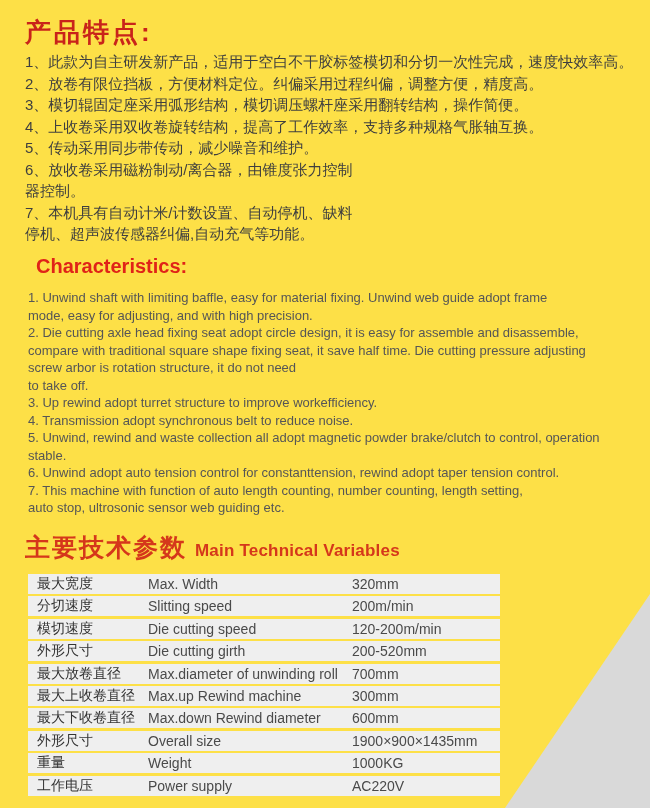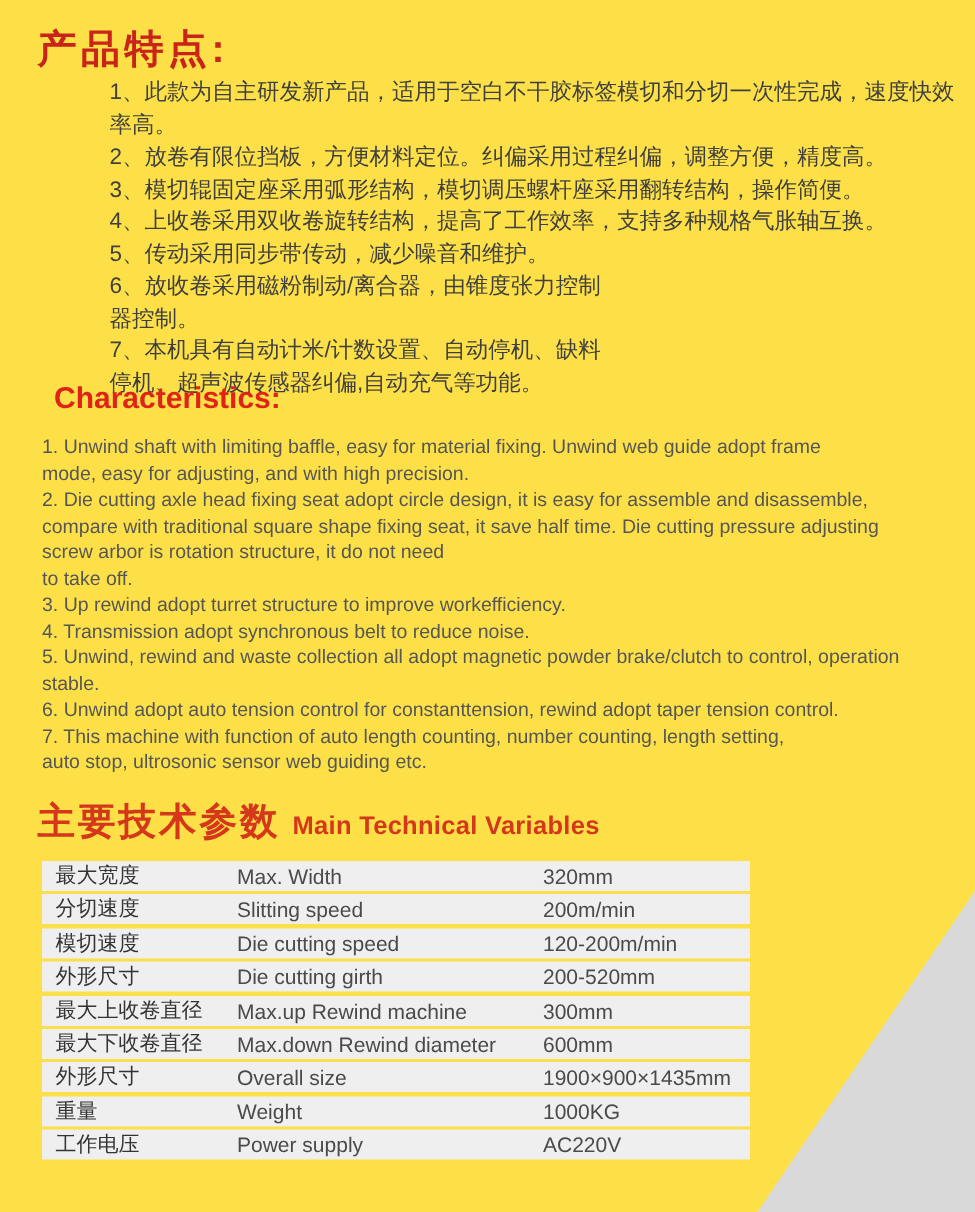--- a/index.html
+++ b/index.html
@@ -27,21 +27,21 @@
     position: absolute; left: 25px; top: 15px;
     font-size: 26px; font-weight: 900;
     letter-spacing: 3px;
     color: #c9231a;
   }
   .cn-list {
     position: absolute; left: 25px; top: 51px; width: 618px;
     font-size: 15px; line-height: 21.5px;
     color: #3f3f3f;
   }
-  .cn-list .li { white-space: pre-line; margin-left: 48px; }
+  .cn-list .li { white-space: pre-line; }
   
   .char-title {
     position: absolute; left: 36px; top: 255px;
     font-size: 20px; font-weight: bold;
     color: #e02318;
   }
   .en-list {
     position: absolute; left: 28px; top: 289px; width: 616px;
     font-size: 13px; line-height: 17.5px;
     color: #565656;
@@ -63,21 +63,21 @@
   
   .spec-table {
     position: absolute; left: 28px; top: 574px; width: 472px;
   }
   .spec-row {
     display: flex; align-items: center;
     height: 20px; margin-bottom: 2.4px;
     background: #efefef;
     font-size: 14px;
   }
-  .cell-cn  { width: 130px; padding-left: 9px; color: #333333; }
+  .cell-cn  { width: 120px; padding-left: 9px; color: #333333; }
   .cell-en  { width: 204px; color: #4a4a4a; }
   .cell-val { flex: 1; color: #4a4a4a; }
 </style>
 </head>
 <body>
 
 <div class="page">
 
   <section>
     <h1 class="features-title">产品特点:</h1>
@@ -134,20 +134,25 @@
         <span class="cell-cn">模切速度</span>
         <span class="cell-en">Die cutting speed</span>
         <span class="cell-val">120-200m/min</span>
       </div>
       <div class="spec-row">
         <span class="cell-cn">外形尺寸</span>
         <span class="cell-en">Die cutting girth</span>
         <span class="cell-val">200-520mm</span>
       </div>
       <div class="spec-row">
+        <span class="cell-cn">最大放卷直径</span>
+        <span class="cell-en">Max.diameter of unwinding roll</span>
+        <span class="cell-val">700mm</span>
+      </div>
+      <div class="spec-row">
         <span class="cell-cn">最大上收卷直径</span>
         <span class="cell-en">Max.up Rewind machine</span>
         <span class="cell-val">300mm</span>
       </div>
       <div class="spec-row">
         <span class="cell-cn">最大下收卷直径</span>
         <span class="cell-en">Max.down Rewind diameter</span>
         <span class="cell-val">600mm</span>
       </div>
       <div class="spec-row">

